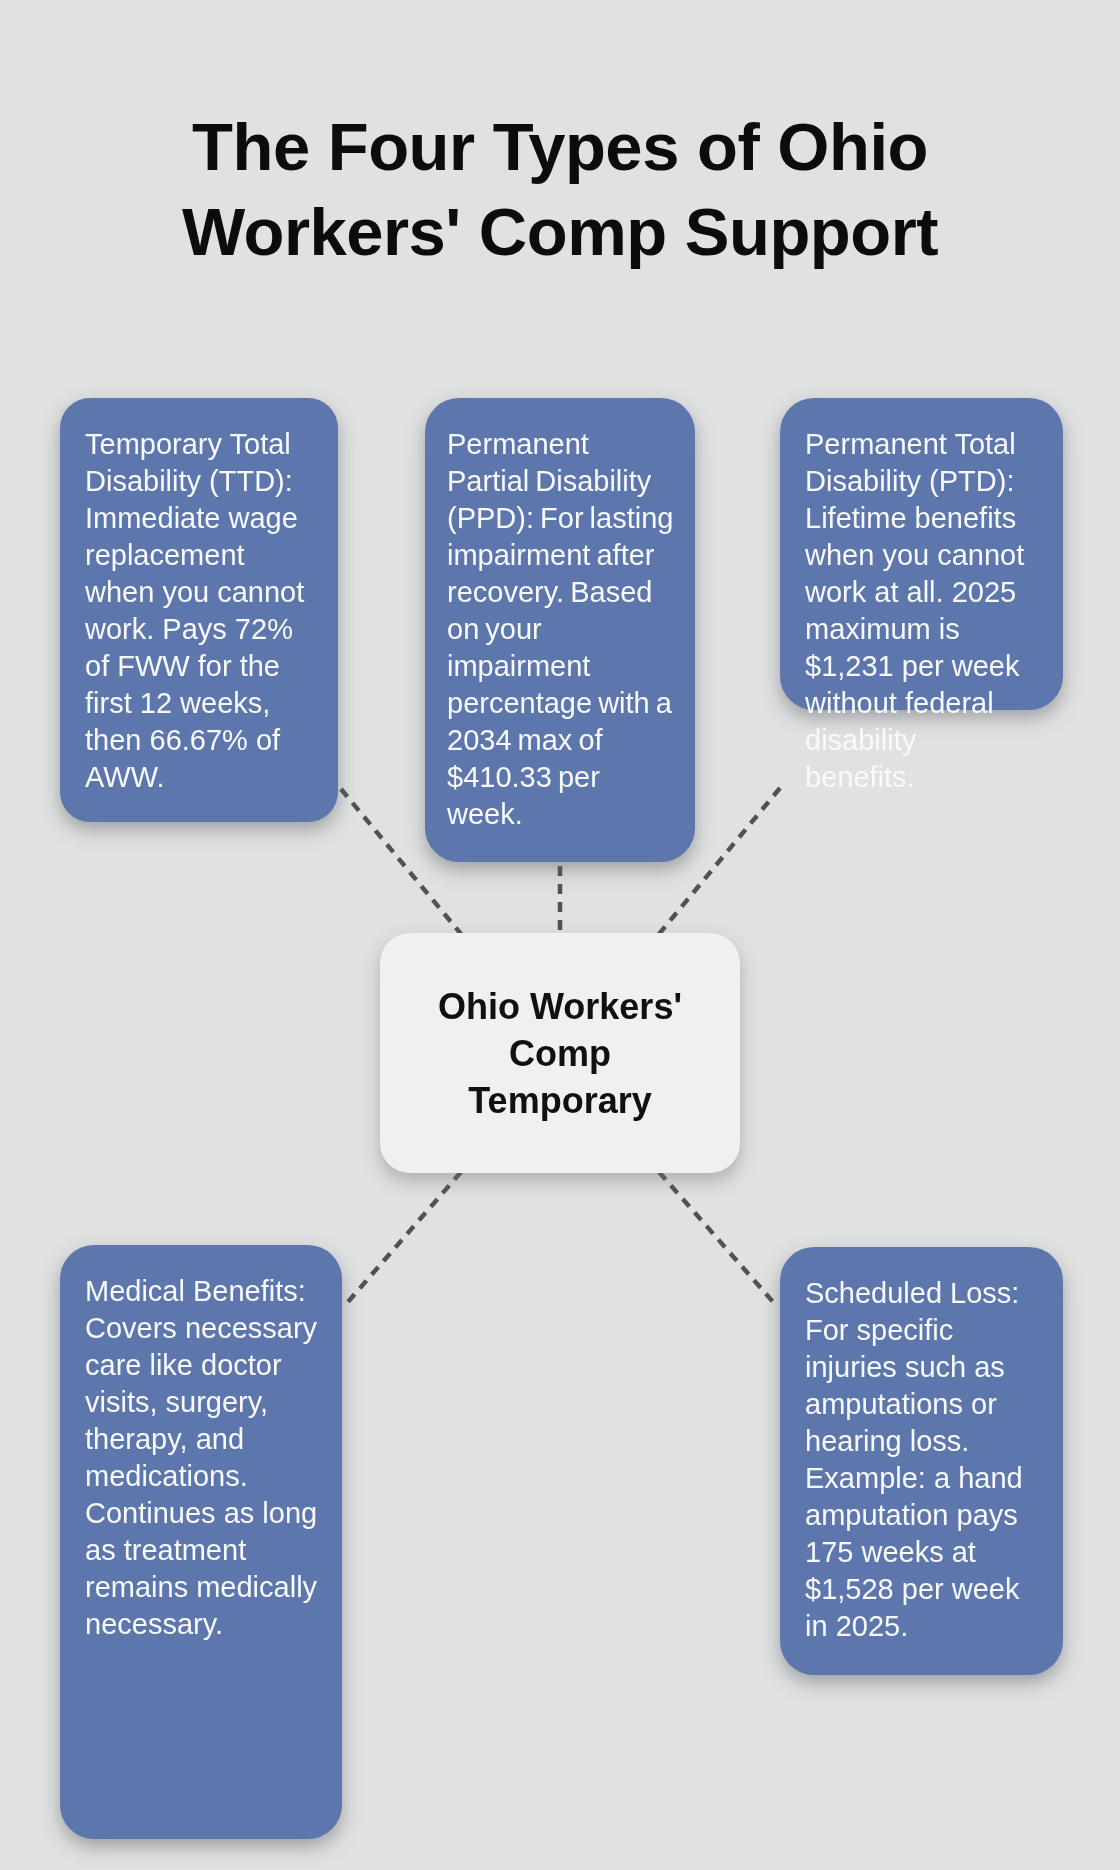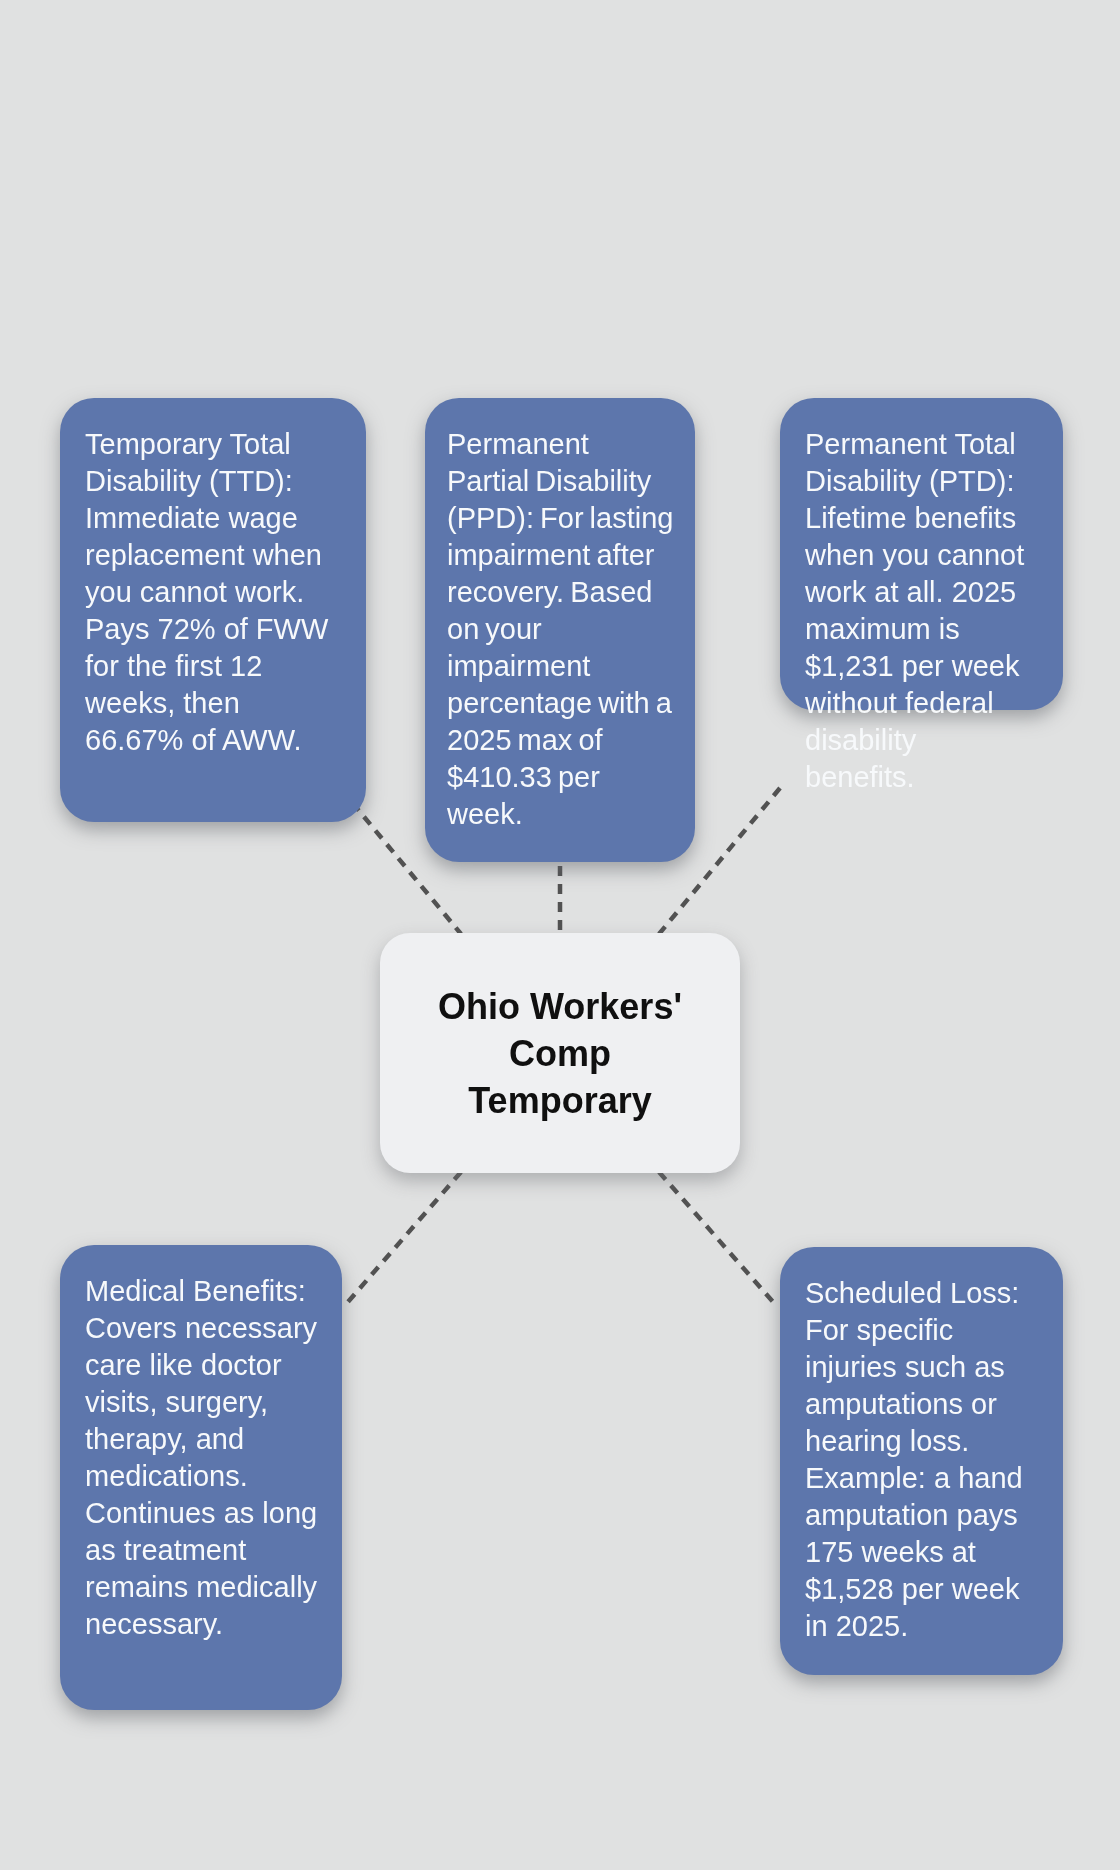--- a/index.html
+++ b/index.html
@@ -46,24 +46,24 @@
     position:absolute;
     box-sizing:border-box;
     background:var(--card_blue,#5d76ac);
     border-radius:34px;
     box-shadow:0 8px 18px rgba(96,99,106,0.5);
     color:var(--card_text,#f7f9fb);
     font-size:29px;
     line-height:37px;
   }
   .card p{margin:0;}
-  .card-ttd      {left:60px;  top:398px;  width:306px; height:424px; padding:28px 27px 26px 25px;}
+  .card-ttd      {left:60px;  top:398px;  width:278px; height:424px; padding:28px 27px 26px 25px;border-radius:30px;}
   .card-ppd      {left:425px; top:398px;  width:270px; height:464px; padding:28px 20px 26px 22px; word-spacing:-2px;}
   .card-ptd      {left:780px; top:398px;  width:283px; height:312px; padding:28px 36px 26px 25px;}
-  .card-medical  {left:60px;  top:1245px; width:282px; height:465px; padding:28px 24px 34px 25px;}
+  .card-medical  {left:60px;  top:1245px; width:282px; height:594px; padding:28px 24px 34px 25px;}
   .card-scheduled{left:780px; top:1247px; width:283px; height:428px; padding:28px 24px 26px 25px;}
   .center-node{
     position:absolute;
     left:380px;top:933px;
     width:360px;height:240px;
     box-sizing:border-box;
     background:var(--center_bg,#eff0f2);
     border-radius:30px;
     box-shadow:0 8px 18px rgba(110,112,118,0.45);
     display:flex;align-items:center;justify-content:center;
@@ -75,35 +75,39 @@
     font-weight:700;
     font-size:36px;
     line-height:47px;
   }
 </style>
 </head>
 <body>
 
 <div class="canvas">
 
+  <h1 class="title">
+    <span class="title-line">The Four Types of Ohio</span>
+    <span class="title-line">Workers' Comp Support</span>
+  </h1>
 
   <svg class="connectors" viewBox="0 0 1120 1870" xmlns="http://www.w3.org/2000/svg">
     <line x1="341" y1="789" x2="461" y2="934"></line>
     <line x1="560" y1="866" x2="560" y2="931"></line>
     <line x1="780" y1="788" x2="659" y2="934"></line>
     <line x1="461" y1="1172" x2="347" y2="1303"></line>
     <line x1="659" y1="1172" x2="774" y2="1303"></line>
   </svg>
 
   <div class="card card-ttd">
     <p>Temporary Total Disability (TTD): Immediate wage replacement when you cannot work. Pays 72% of FWW for the first 12 weeks, then 66.67% of AWW.</p>
   </div>
 
   <div class="card card-ppd">
-    <p>Permanent Partial Disability (PPD): For lasting impairment after recovery. Based on your impairment percentage with a 2025 max of $410.33 per week.</p>
+    <p>Permanent Partial Disability (PPD): For lasting impairment after recovery. Based on your impairment percentage with a 2034 max of $410.33 per week.</p>
   </div>
 
   <div class="card card-ptd">
     <p>Permanent Total Disability (PTD): Lifetime benefits when you cannot work at all. 2025 maximum is $1,231 per week without federal disability benefits.</p>
   </div>
 
   <div class="center-node">
     <div class="center-label">Ohio Workers' Comp Temporary</div>
   </div>
 

